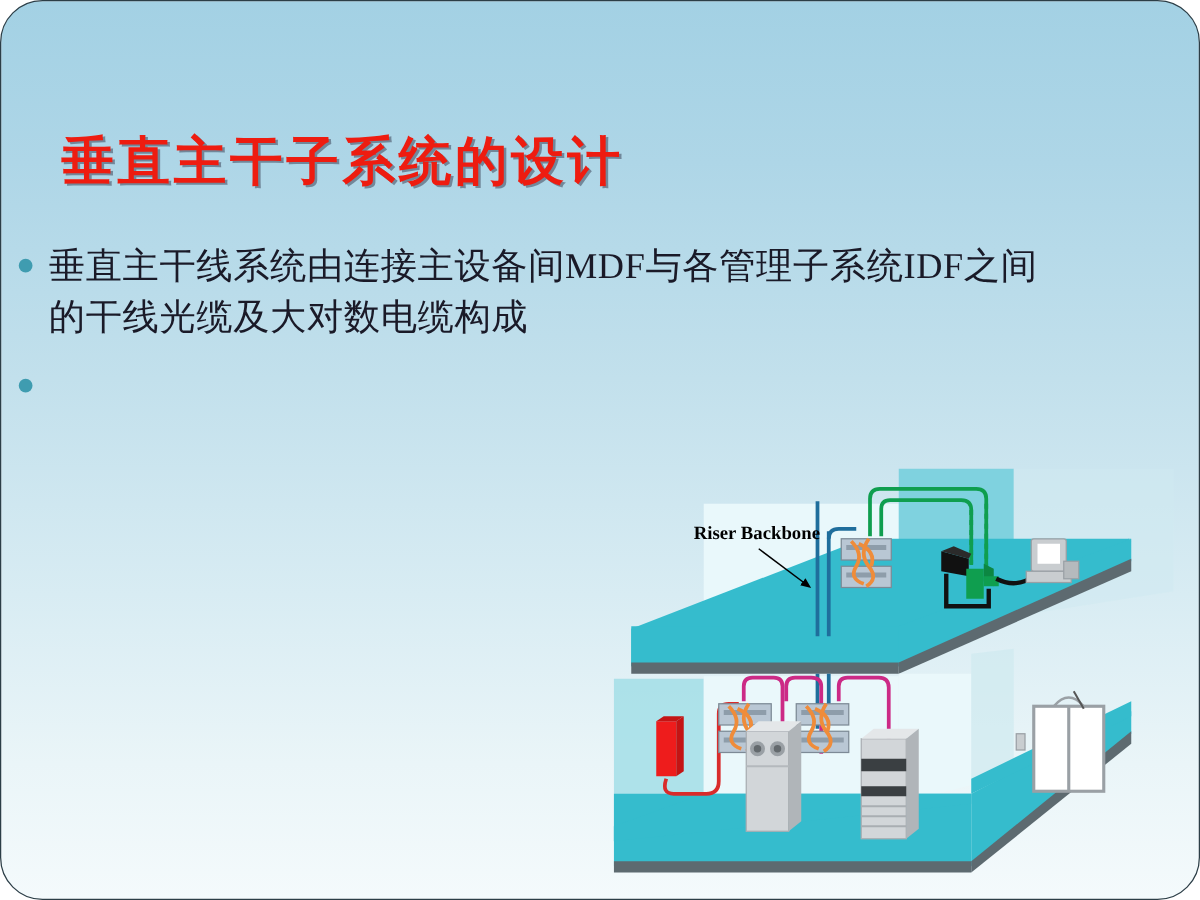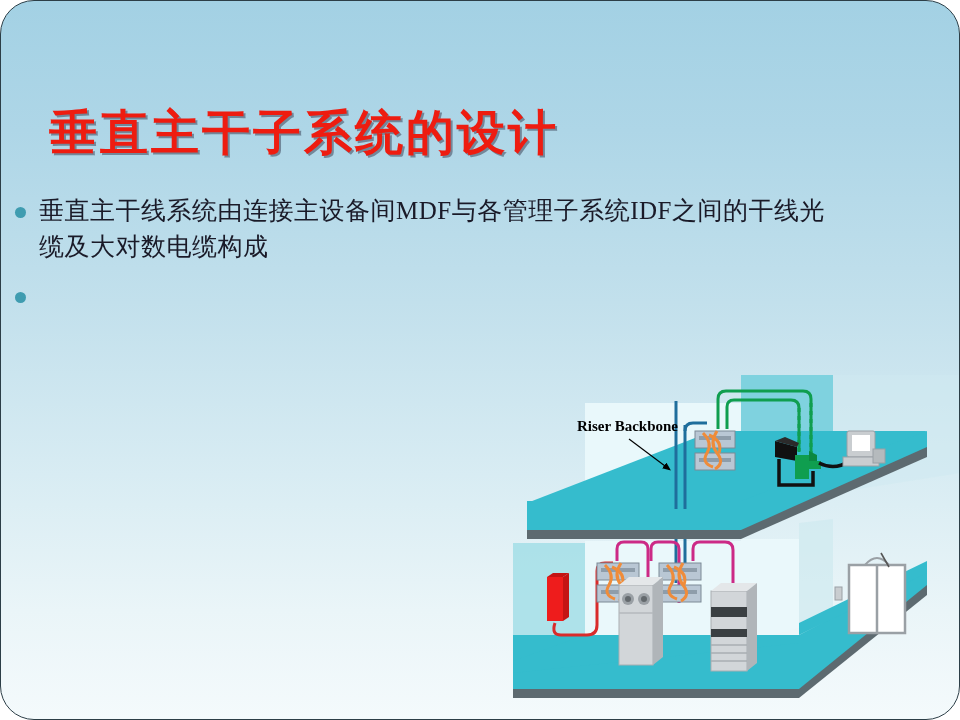--- a/index.html
+++ b/index.html
@@ -15,44 +15,44 @@
     border-radius:34px;
     background:linear-gradient(to bottom,#a3d1e4 0%,#aed6e7 18%,#c2e0ec 42%,#d8ecf3 66%,#eaf5f8 85%,#f4fafc 100%);
     overflow:hidden;
   }
 
   
   #title{
     position:absolute;left:48px;top:100px;
     font-family:"Liberation Serif", serif;
     font-weight:bold;
-    font-size:48px;
+    font-size:42px;
     letter-spacing:3px;
     color:#ee1c10;
     text-shadow:2px 2px 0 rgba(40,40,60,.45);
     white-space:nowrap;
   }
 
   
   #bullets{
     position:absolute;left:14px;top:192px;width:830px;
   }
   .bullet-row{display:flex;align-items:flex-start;margin-bottom:14px;}
   .bullet-dot{
     flex:0 0 auto;width:11px;height:11px;border-radius:50%;
     background:#3f9cb0;margin-top:14px;margin-right:13px;
   }
   .bullet-text{
     font-family:"Liberation Serif", serif;
-    font-size:25px;line-height:1.42;color:#1a1a28;
+    font-size:29px;line-height:1.42;color:#1a1a28;
     letter-spacing:.5px;
   }
 
   
-  #diagram{position:absolute;left:512px;top:372px;width:448px;height:348px;}
+  #diagram{position:absolute;left:490px;top:372px;width:448px;height:348px;}
   #diagram svg{display:block;}
 </style>
 </head>
 <body>
 
 <div id="slide">
 
   <div id="title">垂直主干子系统的设计</div>
 
   <div id="bullets">

